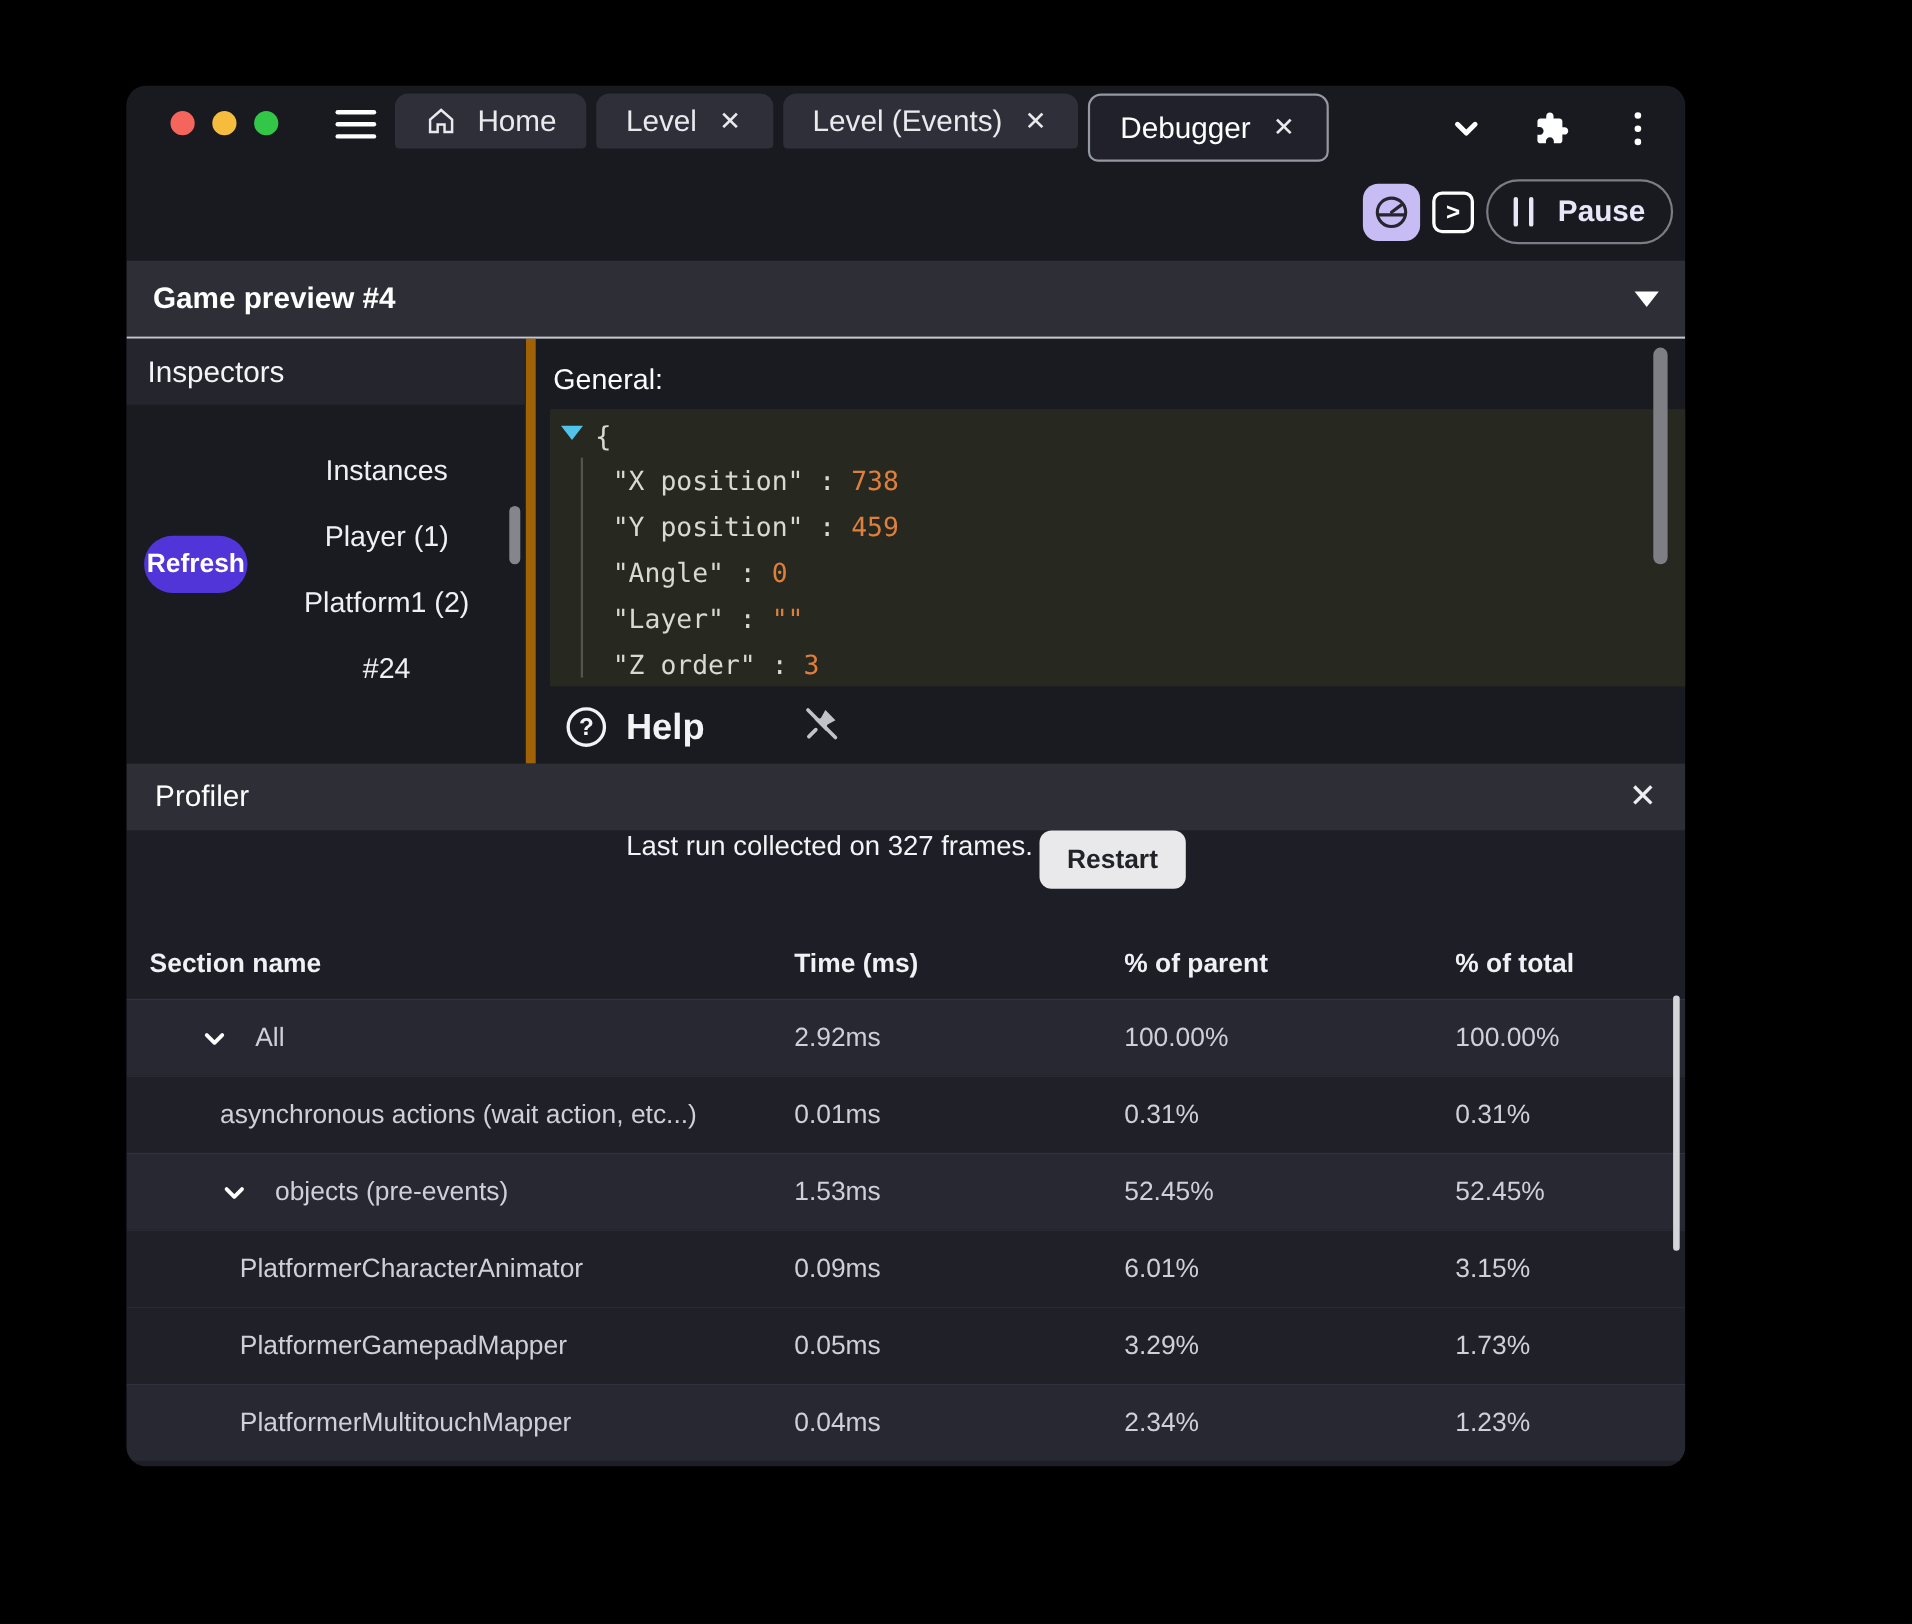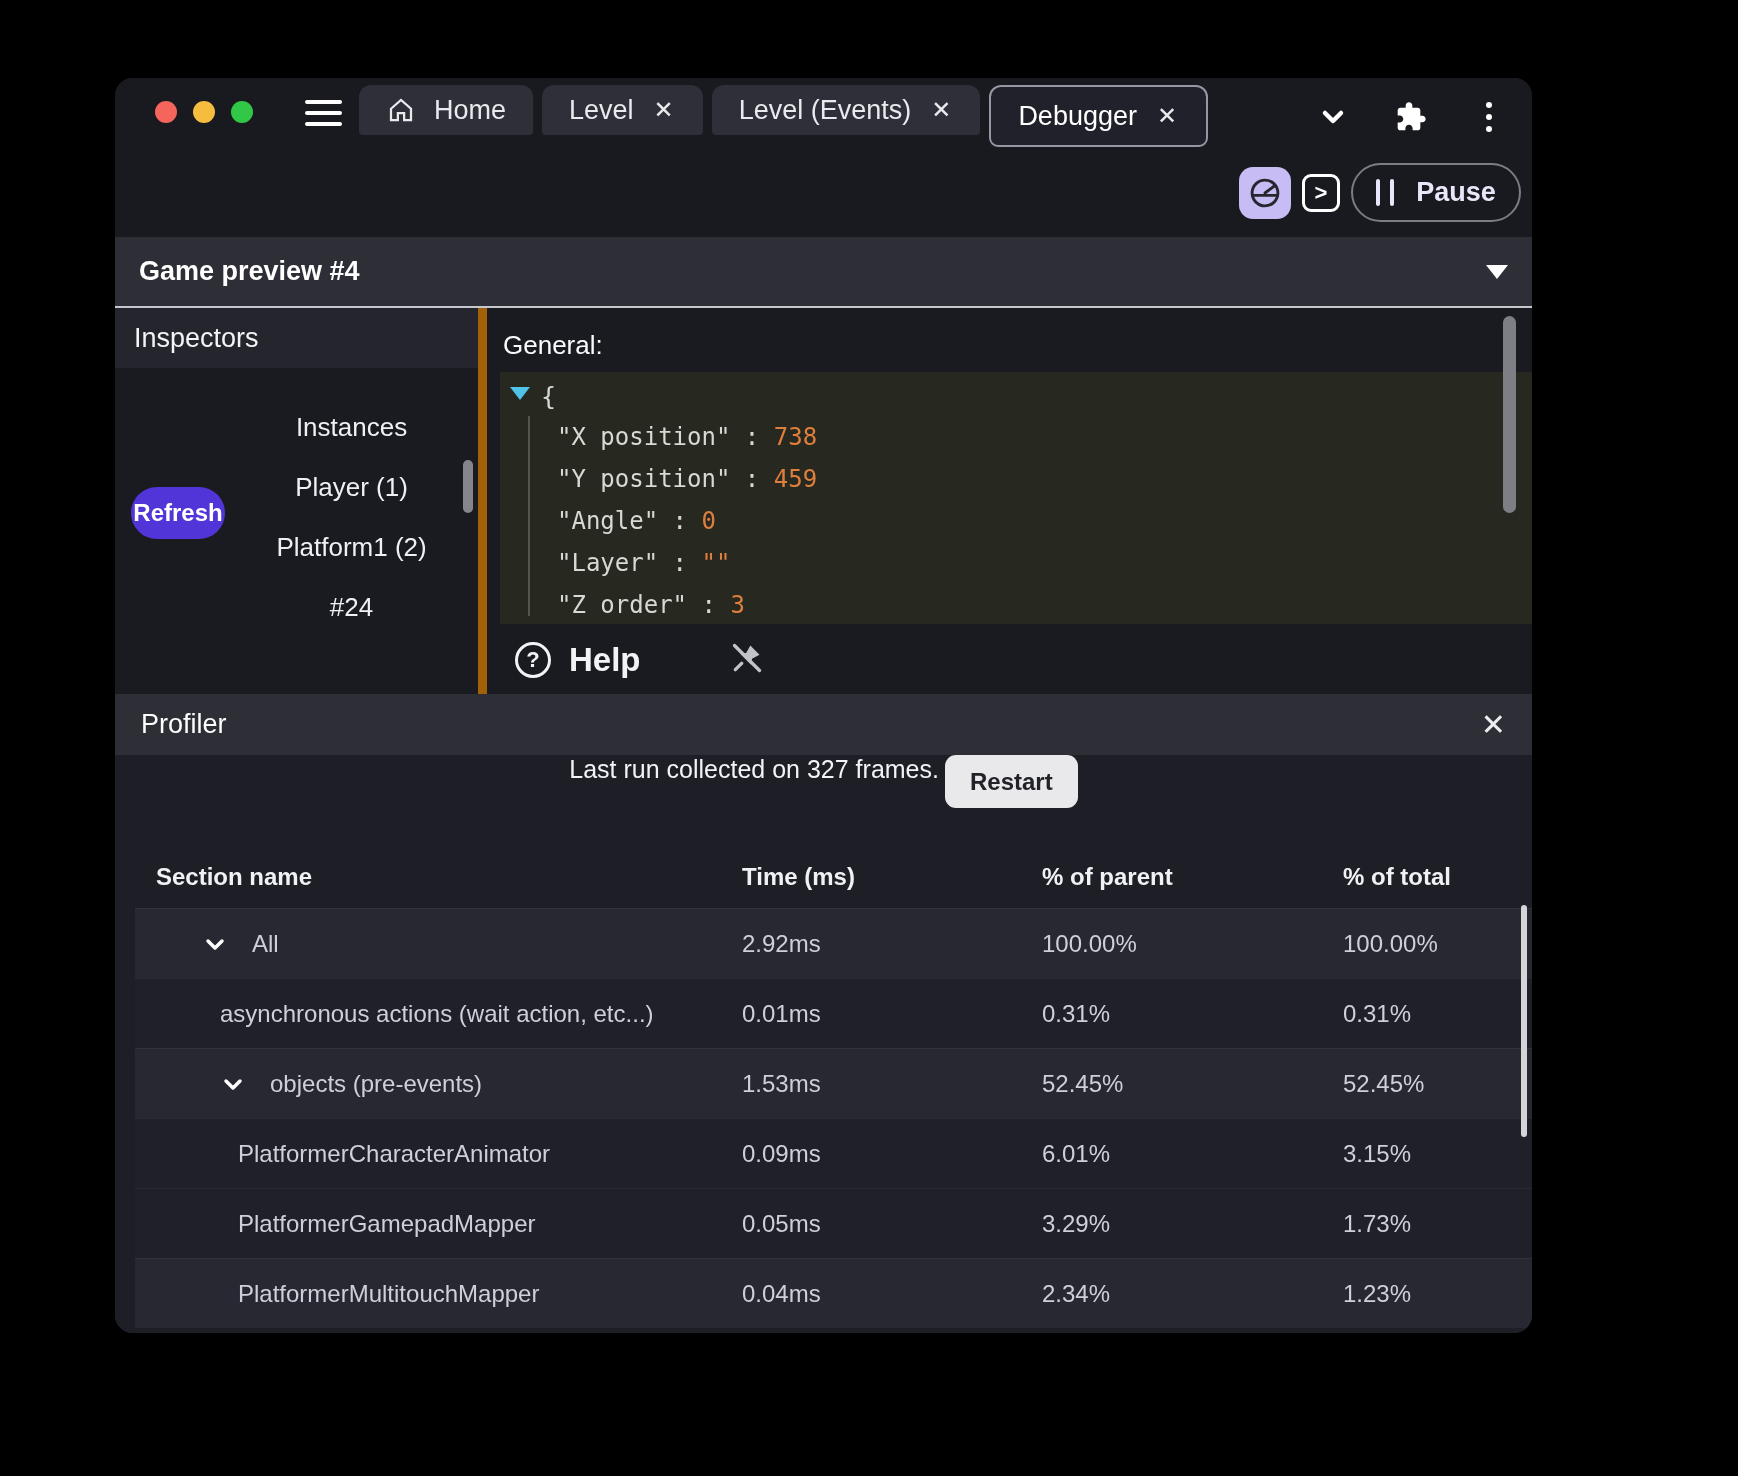--- a/index.html
+++ b/index.html
@@ -81,21 +81,21 @@
   .pin-off { margin-left:86px; cursor:pointer; }
   
   .profiler-header { height:61px; background:#2d2e36; display:flex; align-items:center; padding:0 26px; flex:0 0 auto; }
   .profiler-title { font-size:27px; color:#fdfdfe; }
   .profiler-close { margin-left:auto; font-size:30px; color:#eceef2; cursor:pointer; line-height:1; }
   .profiler-body { flex:1; background:#1e1f26; position:relative; display:flex; flex-direction:column; }
   .status-row { height:90px; display:flex; justify-content:center; flex:0 0 auto; }
   .status-text { font-size:25px; color:#f2f3f6; }
   .restart-btn { margin-left:6px; height:53px; padding:0 25px; background:#e9e9eb; color:#222329; border:none; border-radius:11px;
                  font-family:inherit; font-size:24px; font-weight:bold; cursor:pointer; }
-  .ptable { flex:1; display:flex; flex-direction:column;margin-left:20px; }
+  .ptable { flex:1; display:flex; flex-direction:column; }
   .prow { display:flex; align-items:center; flex:0 0 auto; }
   .phead { height:63px; font-weight:bold; font-size:24px; color:#f0f1f5; }
   .prow-data { height:70px; font-size:24px; color:#ced0d9; border-top:1px solid rgba(255,255,255,0.05); cursor:default; }
   .c1 { flex:0 0 586px; padding-left:21px; display:flex; align-items:center; }
   .c2, .c3 { flex:0 0 300px; padding-left:21px; }
   .c4 { flex:1; padding-left:22px; }
   .shade-light { background:#272832; }
   .shade-dark  { background:#1f2028; }
   .indent-0 .c1-inner { padding-left:46px; }
   .indent-1 .c1-inner { padding-left:64px; }

